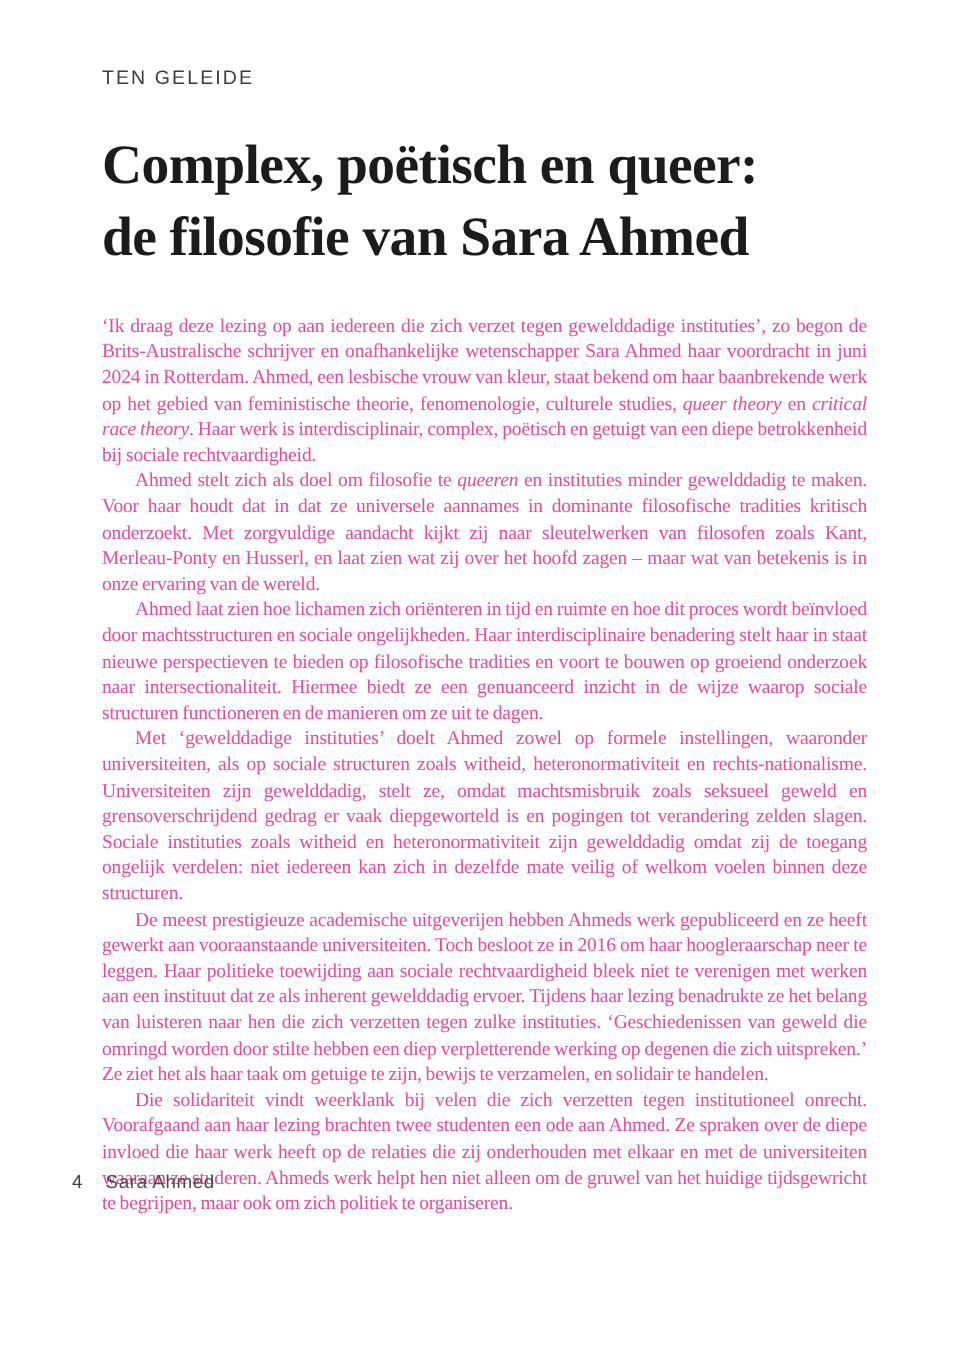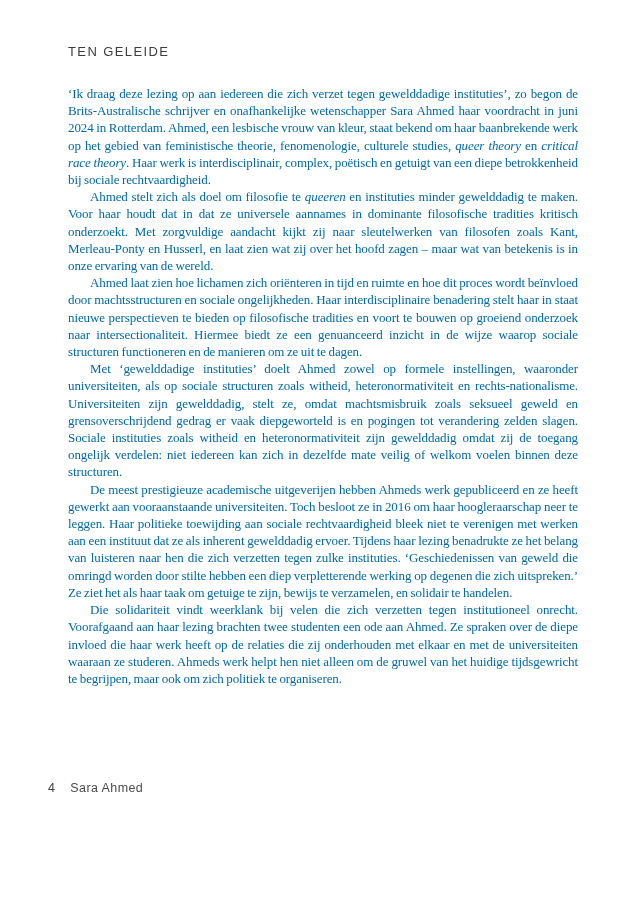--- a/index.html
+++ b/index.html
@@ -35,21 +35,21 @@
     font-size: 37px;
     line-height: 48px;
     letter-spacing: -0.4px;
     color: #1b1b1b;
   }
   .title .title-line { display: block; }
   .article {
     margin-top: 25px;
     font-size: 13px;
     line-height: 17.2px;
-    color: #0369a1;
+    color: #ec4899;
     text-align: justify;
     letter-spacing: -0.1px;
     word-spacing: -0.6px;
   }
   .article p {
     margin: 0;
   }
   .article p.indent {
     text-indent: 22px;
     font-family: Liberation Serif, serif;
@@ -71,20 +71,24 @@
     margin-right: 15px;
     color: #3f3f3f;
   }
 </style>
 </head>
 <body>
 
 <div class="page">
   <div class="content">
     <div class="kicker">TEN GELEIDE</div>
+    <h1 class="title">
+      <span class="title-line">Complex, poëtisch en queer:</span>
+      <span class="title-line">de filosofie van Sara Ahmed</span>
+    </h1>
     <div class="article">
         <p><span>‘Ik draag deze lezing op aan iedereen die zich verzet tegen gewelddadige instituties’, zo begon de Brits-Australische schrijver en onafhankelijke wetenschapper Sara Ahmed haar voordracht in juni 2024 in Rotterdam. Ahmed, een lesbische vrouw van kleur, staat bekend om haar baanbrekende werk op het gebied van feministische theorie, fenomenologie, culturele studies, </span><em>queer theory</em><span> en </span><em>critical race theory</em><span>. Haar werk is interdisciplinair, complex, poëtisch en getuigt van een diepe betrokkenheid bij sociale rechtvaardigheid.</span></p>
         <p class="indent"><span>Ahmed stelt zich als doel om filosofie te </span><em>queeren</em><span> en instituties minder gewelddadig te maken. Voor haar houdt dat in dat ze universele aannames in dominante filosofische tradities kritisch onderzoekt. Met zorgvuldige aandacht kijkt zij naar sleutelwerken van filosofen zoals Kant, Merleau-Ponty en Husserl, en laat zien wat zij over het hoofd zagen – maar wat van betekenis is in onze ervaring van de wereld.</span></p>
         <p class="indent"><span>Ahmed laat zien hoe lichamen zich oriënteren in tijd en ruimte en hoe dit proces wordt beïnvloed door machtsstructuren en sociale ongelijkheden. Haar interdisciplinaire benadering stelt haar in staat nieuwe perspectieven te bieden op filosofische tradities en voort te bouwen op groeiend onderzoek naar intersectionaliteit. Hiermee biedt ze een genuanceerd inzicht in de wijze waarop sociale structuren functioneren en de manieren om ze uit te dagen.</span></p>
         <p class="indent"><span>Met ‘gewelddadige instituties’ doelt Ahmed zowel op formele instellingen, waaronder universiteiten, als op sociale structuren zoals witheid, heteronormativiteit en rechts-nationalisme. Universiteiten zijn gewelddadig, stelt ze, omdat machtsmisbruik zoals seksueel geweld en grensoverschrijdend gedrag er vaak diepgeworteld is en pogingen tot verandering zelden slagen. Sociale instituties zoals witheid en heteronormativiteit zijn gewelddadig omdat zij de toegang ongelijk verdelen: niet iedereen kan zich in dezelfde mate veilig of welkom voelen binnen deze structuren.</span></p>
         <p class="indent"><span>De meest prestigieuze academische uitgeverijen hebben Ahmeds werk gepubliceerd en ze heeft gewerkt aan vooraanstaande universiteiten. Toch besloot ze in 2016 om haar hoogleraarschap neer te leggen. Haar politieke toewijding aan sociale rechtvaardigheid bleek niet te verenigen met werken aan een instituut dat ze als inherent gewelddadig ervoer. Tijdens haar lezing benadrukte ze het belang van luisteren naar hen die zich verzetten tegen zulke instituties. ‘Geschiedenissen van geweld die omringd worden door stilte hebben een diep verpletterende werking op degenen die zich uitspreken.’ Ze ziet het als haar taak om getuige te zijn, bewijs te verzamelen, en solidair te handelen.</span></p>
         <p class="indent"><span>Die solidariteit vindt weerklank bij velen die zich verzetten tegen institutioneel onrecht. Voorafgaand aan haar lezing brachten twee studenten een ode aan Ahmed. Ze spraken over de diepe invloed die haar werk heeft op de relaties die zij onderhouden met elkaar en met de universiteiten waaraan ze studeren. Ahmeds werk helpt hen niet alleen om de gruwel van het huidige tijdsgewricht te begrijpen, maar ook om zich politiek te organiseren.</span></p>
       </div>
   </div>
   <div class="footer">

